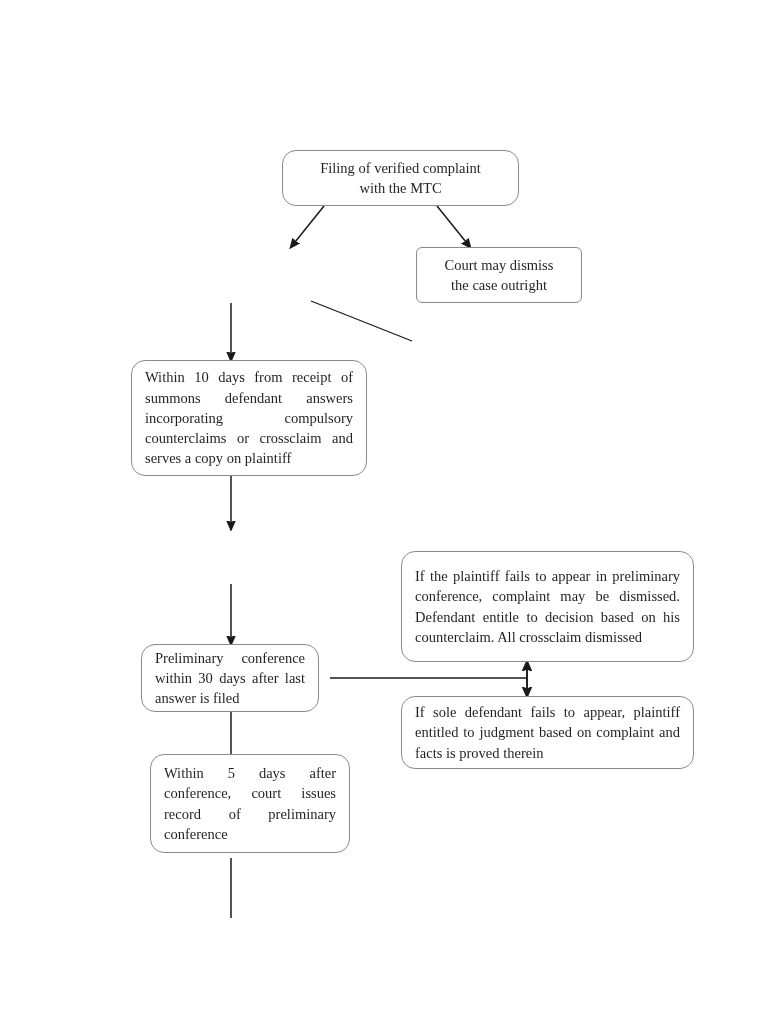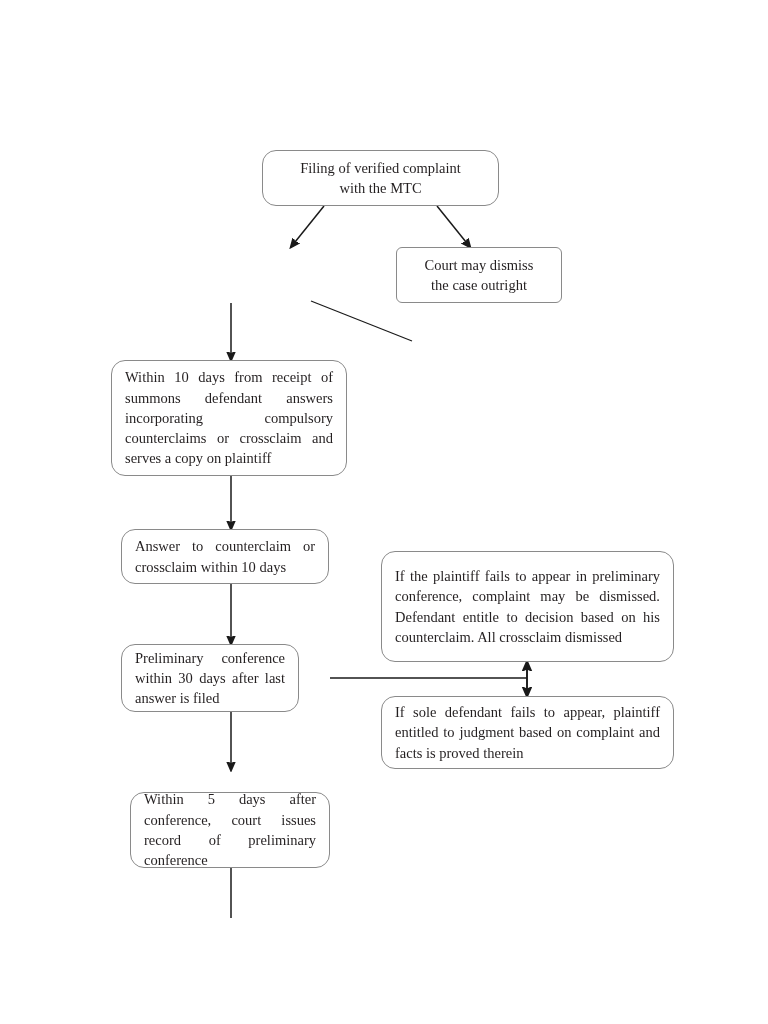--- a/index.html
+++ b/index.html
@@ -31,20 +31,21 @@
     box-sizing: border-box;
     border: 1.2px solid #8a8a8a;
     border-radius: 14px;
     background: #ffffff;
     font-size: 14.5px;
     line-height: 1.40;
     color: #231f20;
     display: flex;
     flex-direction: column;
     justify-content: center;
+    margin-left: 20px;
   }
   .node .txt {
     display: block;
     padding: 0 13px;
     white-space: pre-line;
   }
   .center .txt { text-align: center; }
   .just .txt   { text-align: justify; text-align-last: left; }
 
   svg#wires {
@@ -101,33 +102,30 @@
   <div class="node center" style="left:396px; top:247px; width:166px; height:56px;border-radius:6px;">
     <span class="txt">Court may dismiss
 the case outright</span>
   </div>
 
   <div class="node just" style="left:111px; top:360px; width:236px; height:116px;">
     <span class="txt">Within 10 days from receipt of summons defendant answers incorporating compulsory counterclaims or crossclaim and serves a copy on plaintiff</span>
   </div>
 
 
-  <div class="node just" style="left:121px; top:529px; width:208px; height:55px;">
-    <span class="txt">Answer to counterclaim or crossclaim within 10 days</span>
-  </div>
 
   <div class="node just" style="left:381px; top:551px; width:293px; height:111px;">
     <span class="txt">If the plaintiff fails to appear in preliminary conference, complaint may be dismissed. Defendant entitle to decision based on his counterclaim. All crossclaim dismissed</span>
   </div>
 
   <div class="node just" style="left:121px; top:644px; width:178px; height:68px;">
     <span class="txt">Preliminary conference within 30 days after last answer is filed</span>
   </div>
 
   <div class="node just" style="left:381px; top:696px; width:293px; height:73px;">
     <span class="txt">If sole defendant fails to appear, plaintiff entitled to judgment based on complaint and facts is proved therein</span>
   </div>
 
-  <div class="node just" style="left:130px; top:792px; width:200px; height:76px;">
+  <div class="node just" style="left:130px; top:754px; width:200px; height:99px;">
     <span class="txt">Within 5 days after conference, court issues record of preliminary conference</span>
   </div>
 
 </div>
 
 </body></html>

